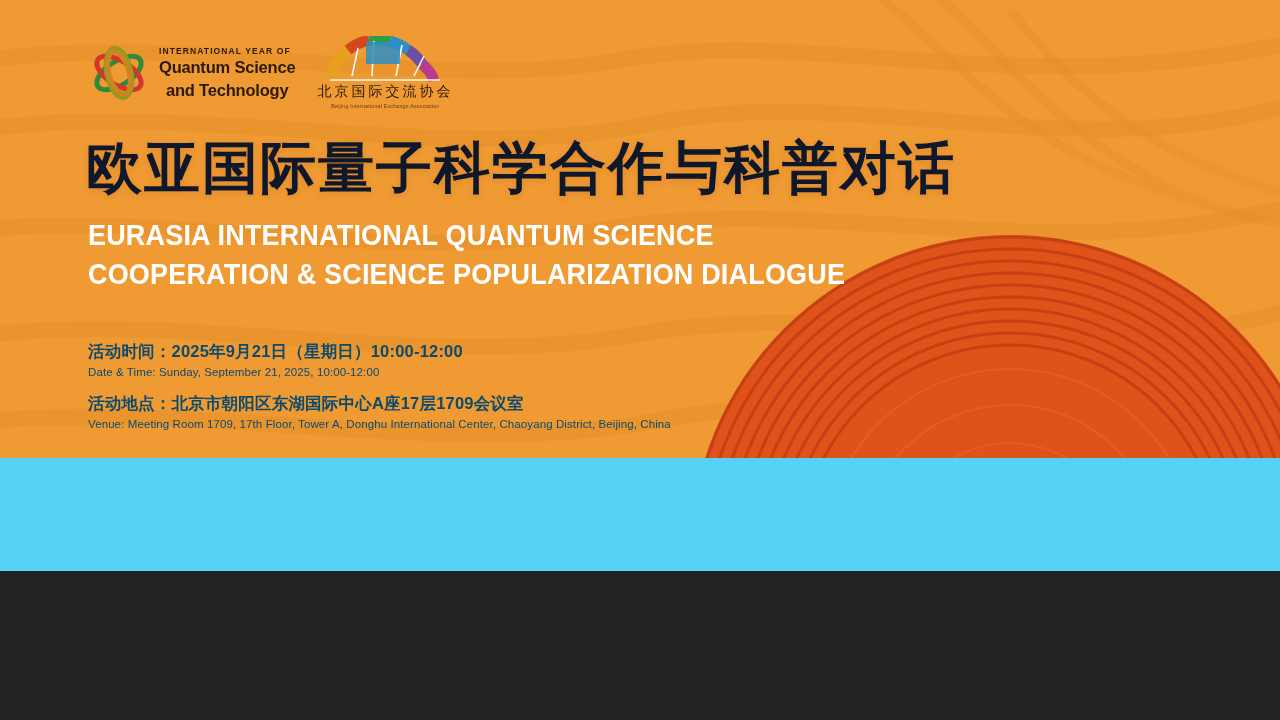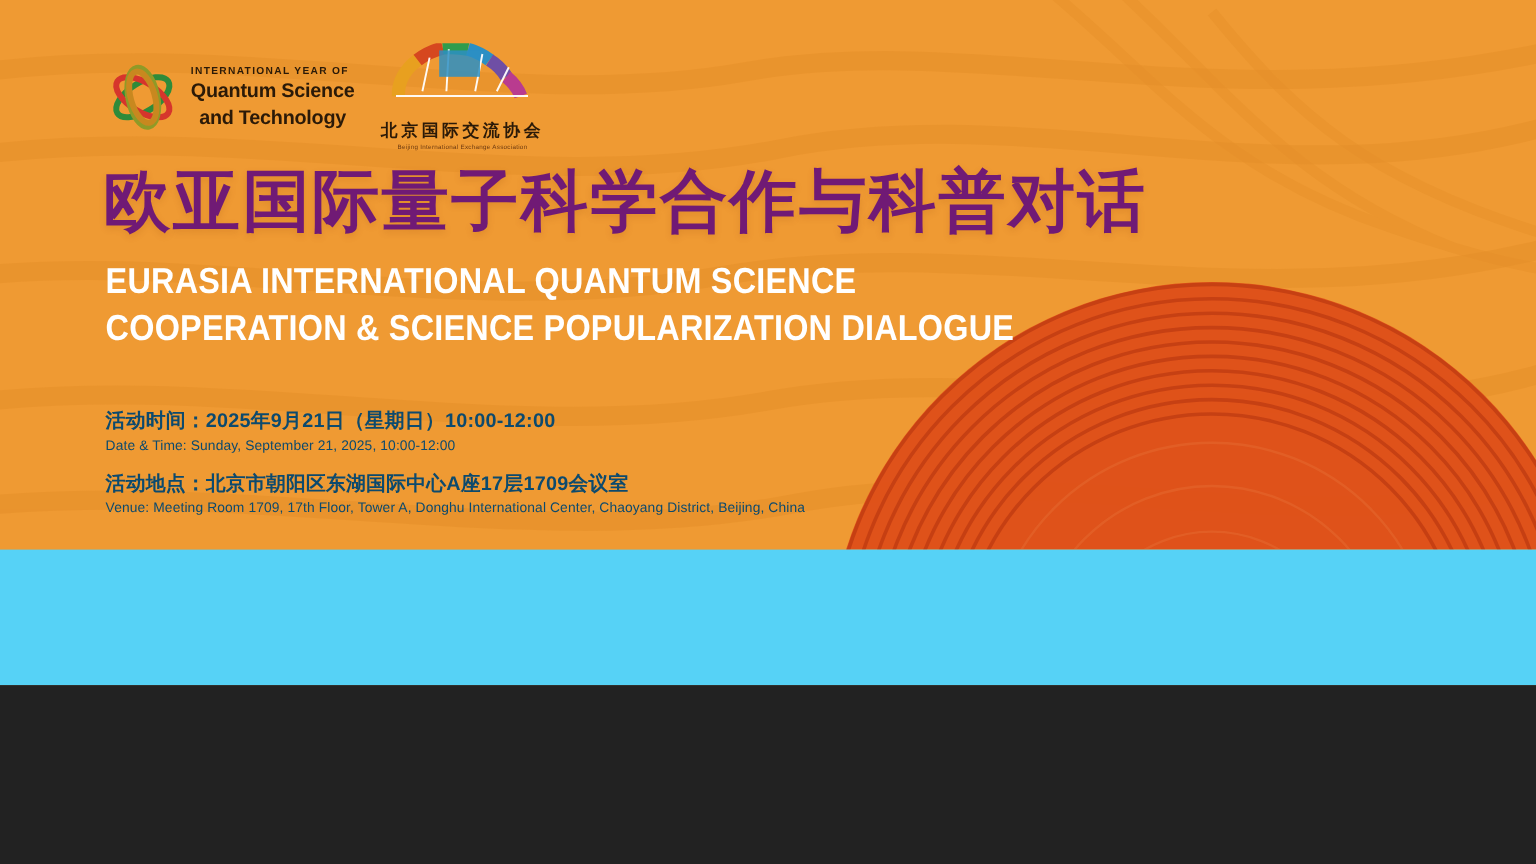--- a/index.html
+++ b/index.html
@@ -91,41 +91,41 @@
   }
   .logo-iyq-l2 { margin-top: 6px; }
 
   .logo-bjiea {
     display: flex;
     flex-direction: column;
     align-items: center;
   }
   .logo-bjiea-cn {
     font-size: 14px;
-    font-weight: bold;
+    font-weight: normal;
     color: #2b1a08;
     letter-spacing: 3px;
-    margin-top: 18px;
+    margin-top: 1px;
     white-space: nowrap;
   }
   .logo-bjiea-en {
     font-size: 5.2px;
     color: #6d3a10;
     letter-spacing: .25px;
     margin-top: 2px;
     white-space: nowrap;
   }
 
   
   .title-cn {
     position: absolute;
     left: 86px; top: 140px;
     font-size: 56px;
     font-weight: bold;
-    color: #701a75;
+    color: #0f172a;
     letter-spacing: 2px;
     line-height: 1;
     white-space: nowrap;
     text-shadow: 0 2px 6px rgba(140,60,0,.16);
   }
   .title-en {
     position: absolute;
     left: 88px; top: 215px;
     color: #ffffff;
     font-size: 30px;

